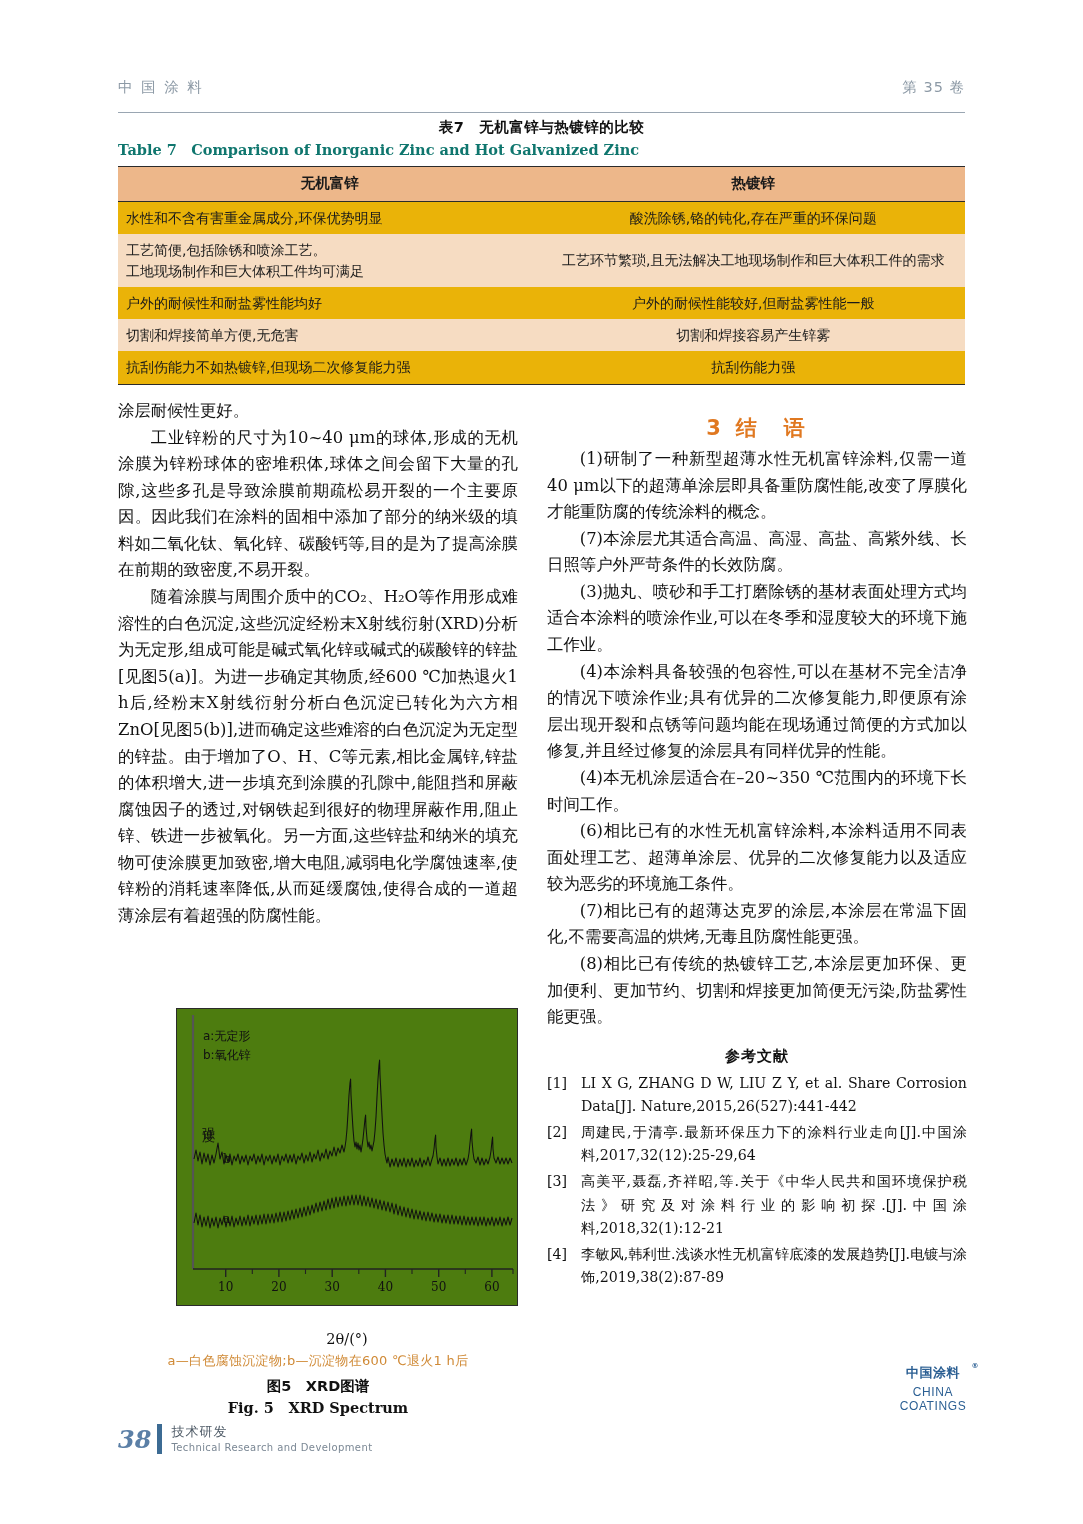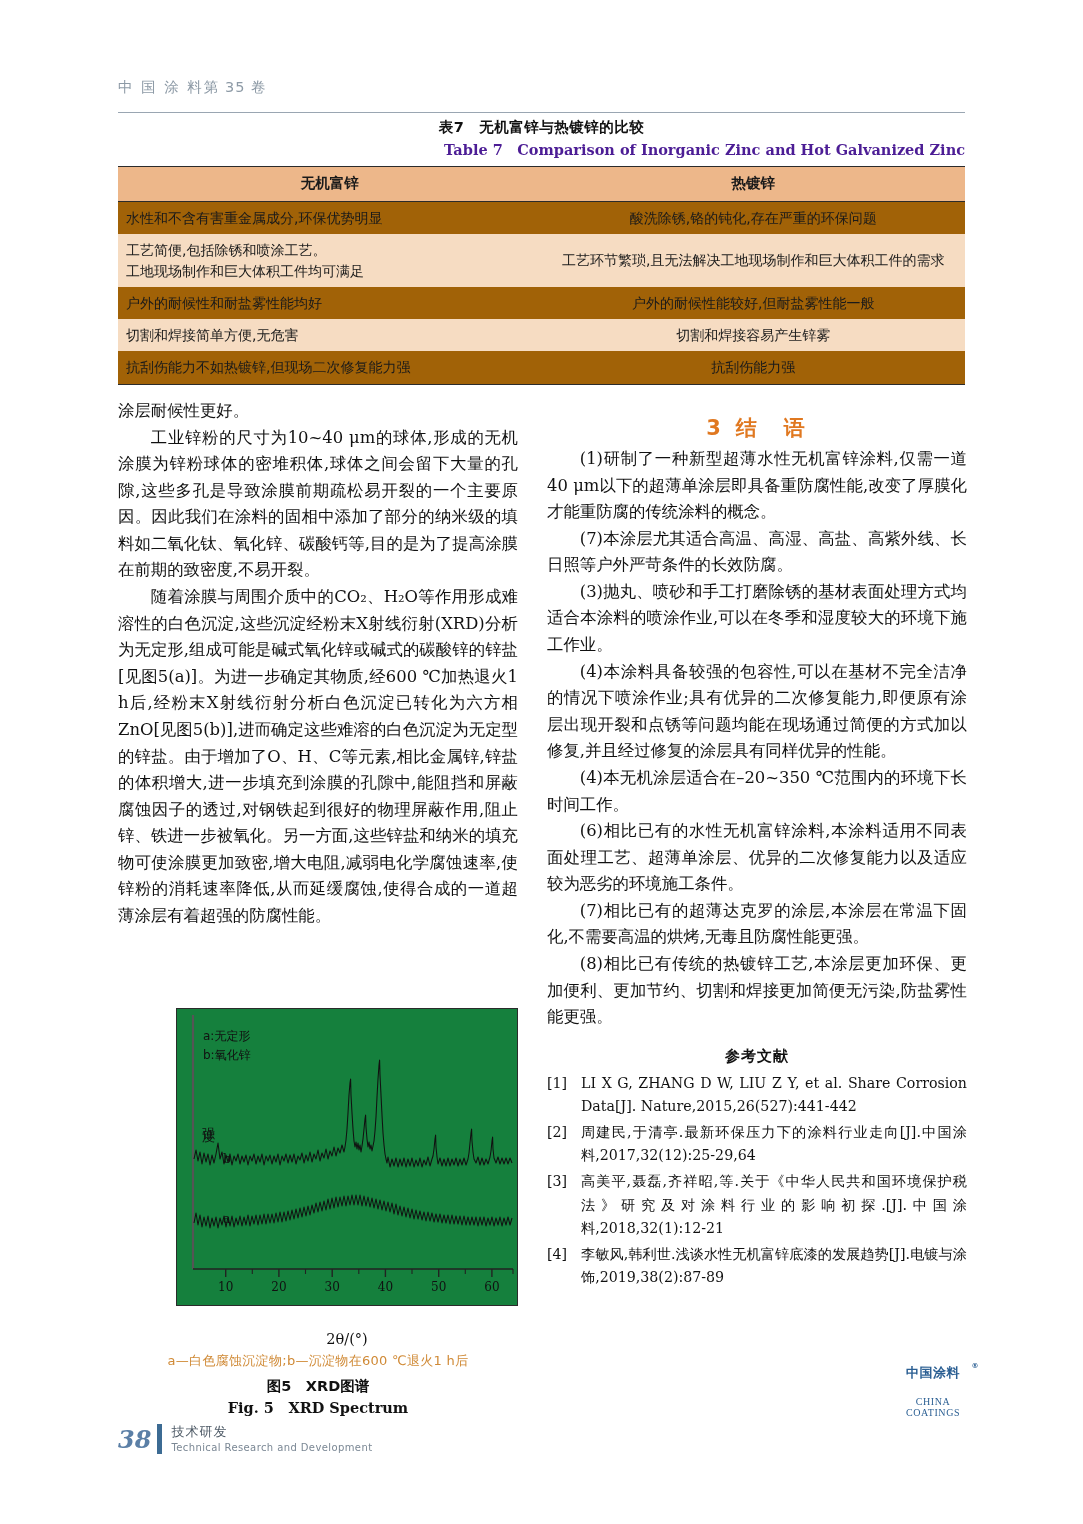--- a/index.html
+++ b/index.html
@@ -24,20 +24,21 @@
 
   
   .runhead {
     position: absolute;
     left: 118px;
     top: 78px;
     width: 847px;
     height: 30px;
     display: flex;
     align-items: flex-start;
+    justify-content: space-between;
     border-bottom: 1.4px solid #9aa6b2;
     padding-bottom: 4px;
   }
   .runhead-left, .runhead-right {
     font-family: "DejaVu Sans", "Liberation Sans", sans-serif;
     font-size: 14.5px;
     letter-spacing: 2px;
     color: #8d9aa6;
   }
   .runhead-right { letter-spacing: 1px; }
@@ -52,25 +53,25 @@
   .tbl-title-cn {
     text-align: center;
     font-family: "DejaVu Sans", "Liberation Sans", sans-serif;
     font-weight: bold;
     font-size: 14.5px;
     letter-spacing: 0.5px;
     color: #111;
     margin-bottom: 4px;
   }
   .tbl-title-en {
-    text-align: right;
-    font-family: "DejaVu Serif", "Liberation Serif", serif;
-    font-weight: bold;
-    font-size: 14.5px;
-    color: #4c1d95;
+    text-align: left;
+    font-family: "DejaVu Serif", "Liberation Serif", serif;
+    font-weight: bold;
+    font-size: 14.5px;
+    color: #0f766e;
     margin-bottom: 6px;
   }
   table.cmp {
     border-collapse: collapse;
     width: 847px;
     table-layout: fixed;
   }
   table.cmp tr.head th {
     background: #edb78a;
     font-family: "DejaVu Sans", "Liberation Sans", sans-serif;
@@ -84,21 +85,21 @@
   }
   table.cmp td {
     font-family: "DejaVu Sans", "Liberation Sans", sans-serif;
     font-size: 14px;
     padding: 6px 8px;
     color: #1a1a1a;
     vertical-align: middle;
     line-height: 1.45;
   }
   table.cmp tr.shade td { background: #f6dcc2; }
-  table.cmp tr.plain td { background: #a16207; }
+  table.cmp tr.plain td { background: #eab308; }
   table.cmp tr:last-child td { border-bottom: 1.4px solid #2b2b2b; }
   td.c-left { text-align: left; }
   td.c-center { text-align: center; }
 
   
   .col-left {
     position: absolute;
     left: 118px;
     top: 398px;
     width: 400px;
@@ -138,21 +139,21 @@
     left: 118px;
     top: 1008px;
     width: 400px;
   }
   .fig-frame {
     position: relative;
     margin-left: 58px;
     width: 342px;
     height: 298px;
     border: 1.4px solid #2b2b2b;
-    background: #15803d;
+    background: #4d7c0f;
     box-sizing: border-box;
   }
   .ylabel {
     position: absolute;
     left: 22px;
     top: 108px;
     font-family: "DejaVu Sans", "Liberation Sans", sans-serif;
     font-size: 13px;
     color: #111;
     writing-mode: vertical-rl;
@@ -253,25 +254,25 @@
     letter-spacing: 0.5px;
     position: relative;
   }
   .brand-cn sup {
     font-size: 7px;
     position: absolute;
     top: -2px;
     right: -6px;
   }
   .brand-en {
-    font-family: Liberation Serif, serif;
-    font-size: 10px;
+    font-family: Liberation Sans, sans-serif;
+    font-size: 12px;
     color: #2b5f93;
     letter-spacing: 0.6px;
-    margin-top: 14px;
+    margin-top: 3px;
   }
 
   
   .footer {
     position: absolute;
     left: 118px;
     top: 1424px;
     display: flex;
     align-items: center;
   }

